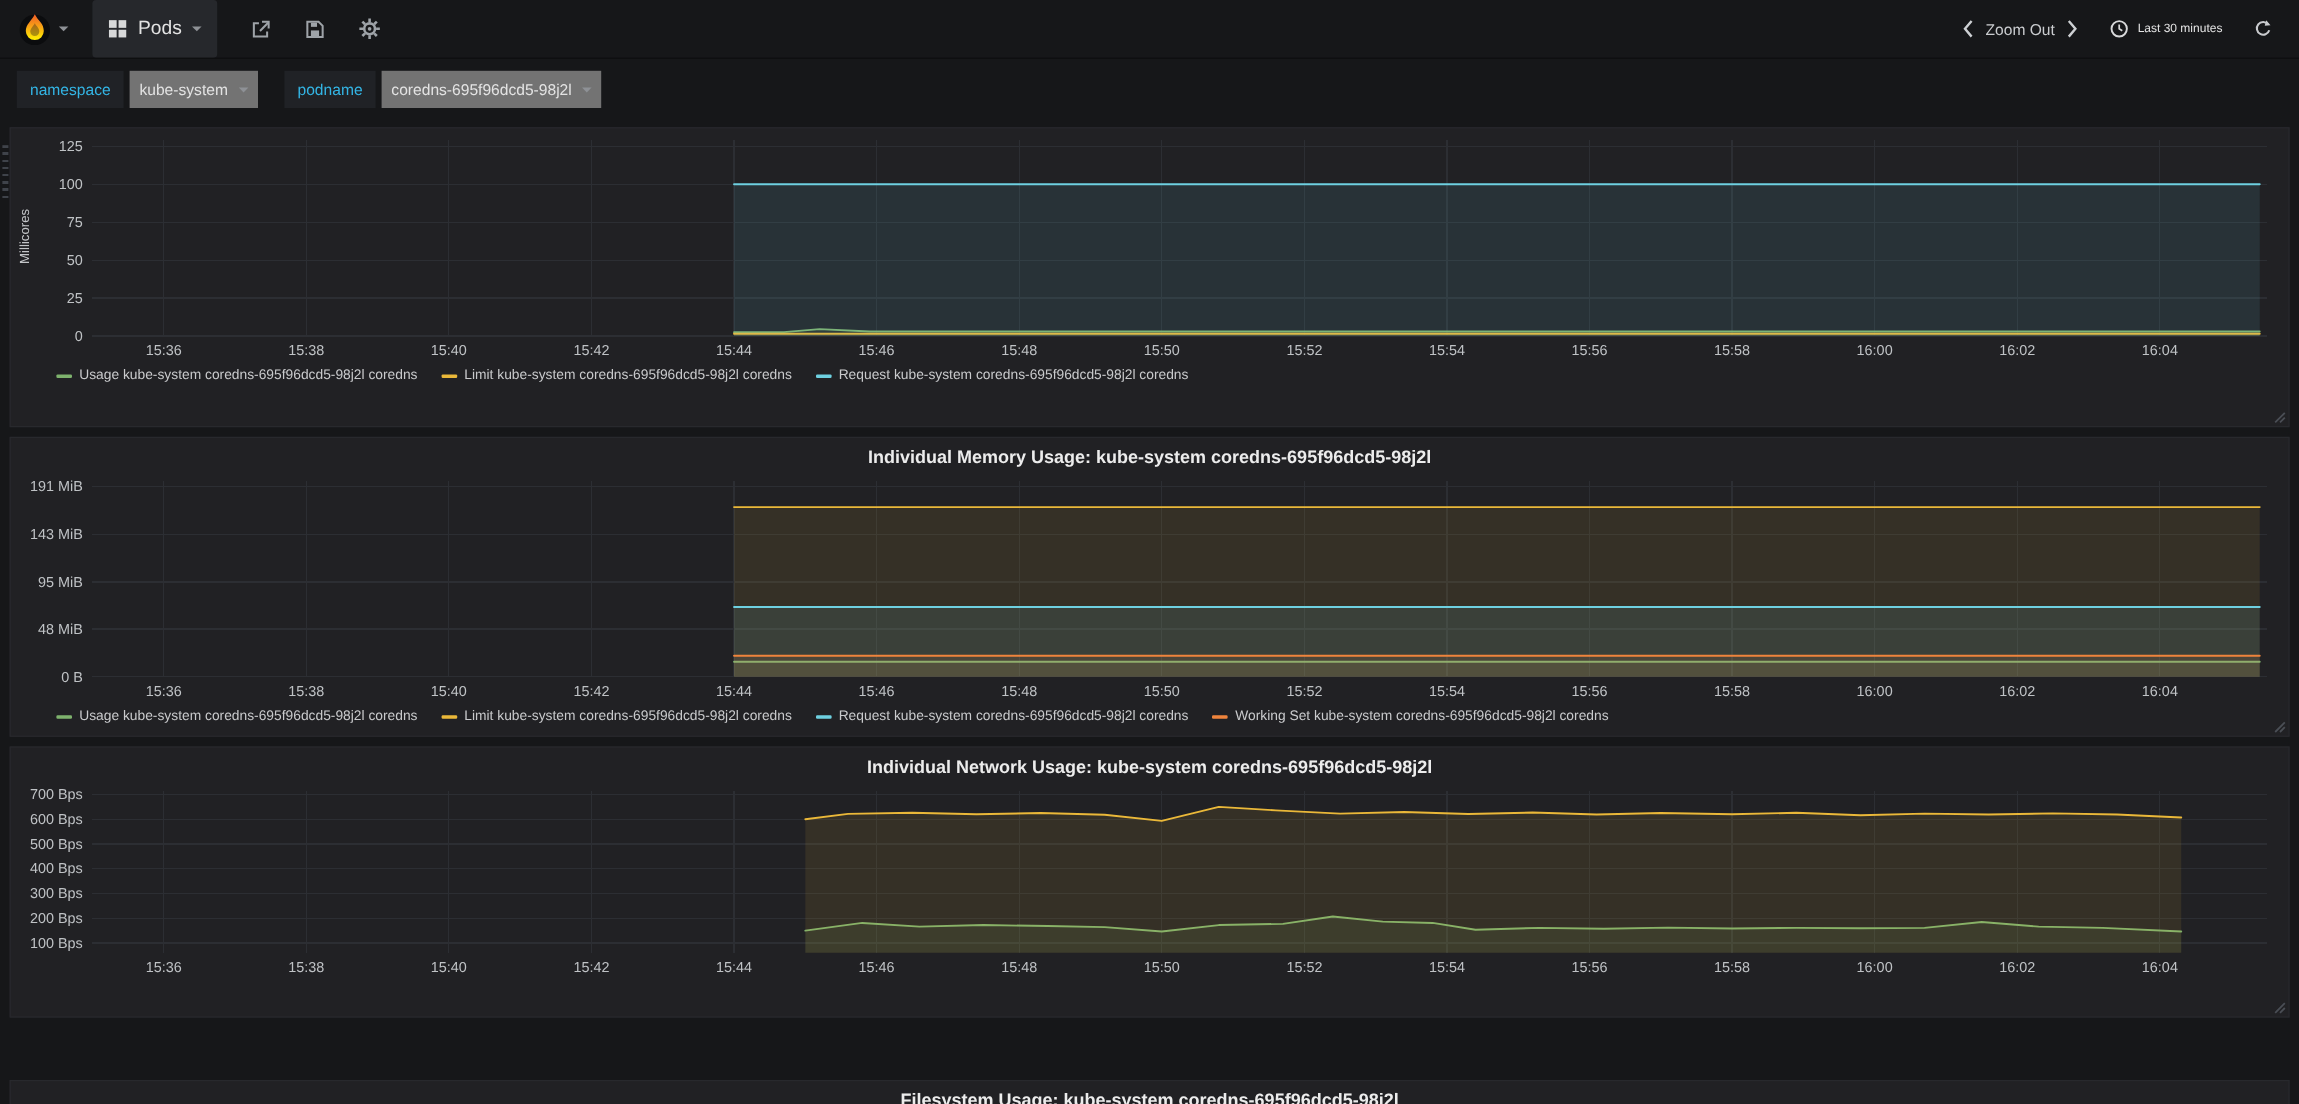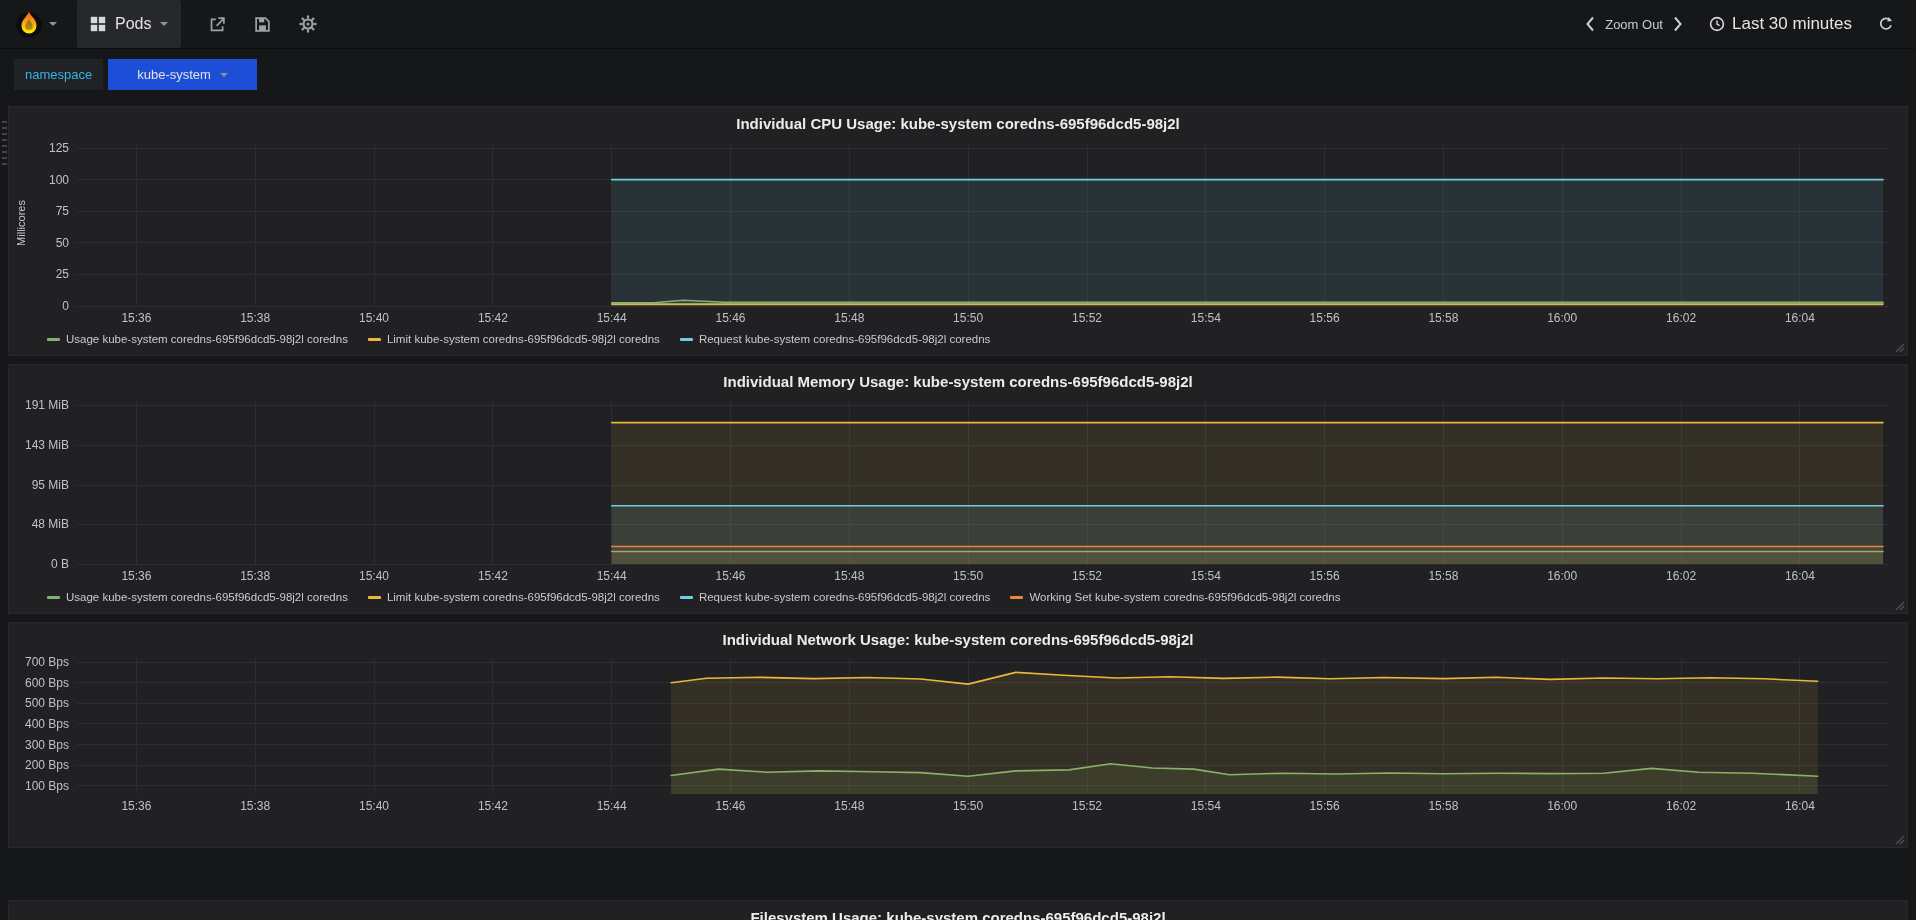--- a/index.html
+++ b/index.html
@@ -13,29 +13,29 @@
 
   
   .navbar { display:flex; height:49px; background:#161719; border-bottom:1px solid #0d0e10; padding-right:22px; }
   .logo-btn { display:flex; align-items:center; gap:5px; padding:0 12px 0 14px; height:100%; cursor:pointer; }
   .dash-chip { display:flex; align-items:center; gap:9px; background:#26282c; border-radius:3px; padding:8px 13px; margin-left:8px; cursor:pointer; }
   .dash-title { font-size:16px; color:#e3e3e3; }
   .caret { width:0; height:0; border-left:4px solid transparent; border-right:4px solid transparent; border-top:4px solid #8e9196; display:inline-block; }
   .icon-btn { margin-left:28px; display:flex; align-items:center; }
   .nav-right { margin-left:auto; display:flex; align-items:center; }
   .zoom-out-btn { font-size:13px; color:#c9cbce; margin:16px 10px; }
-  .time-range-btn { display:flex; align-items:center; gap:7px; font-size:17px; color:#e3e3e3; margin-left:26px; }
+  .time-range-btn { display:flex; align-items:center; gap:7px; font-size:10px; color:#e3e3e3; margin-left:26px; }
   .refresh-btn { margin-left:26px; display:flex; align-items:center; }
   .chev-btn { display:flex; align-items:center; }
 
   
   .var-row { display:flex; align-items:flex-start; padding:10px 14px; height:51px; }
   .var-group { display:flex; align-items:center; margin-right:22px; }
   .var-label { background:#202226; color:#33B5E5; font-size:13px; padding:8px 11px; margin-right:5px; cursor:default; }
-  .var-value { background:#1d4ed8; color:#e3e3e3; font-size:13px; padding:8px 29px; display:flex; align-items:center; gap:9px; cursor:pointer; }
+  .var-value { background:#737373; color:#e3e3e3; font-size:13px; padding:8px 8px; display:flex; align-items:center; gap:9px; cursor:pointer; }
 
   
   .dashboard { padding:6px 8px 0; position:relative; }
   .panel { position:relative; background:#212124; border:1px solid #28292d; padding:4px 8px; margin-bottom:8px; }
   .panel-title { height:26px; line-height:26px; text-align:center; font-size:15px; font-weight:bold; color:#ececec; cursor:pointer; }
   .chart-wrap { position:relative; width:100%; }
   .chart { position:absolute; left:0; top:0; right:0; bottom:0; }
   .chart text { fill:#bfc2c5; font-size:12px; font-family:"Liberation Sans","DejaVu Sans",sans-serif; }
   .ylabel { position:absolute; left:-4px; top:0; bottom:18px; width:16px; display:flex; align-items:center; justify-content:center; z-index:2; }
   .ylabel span { transform:rotate(-90deg); white-space:nowrap; font-size:11px; color:#c3c5c8; }
@@ -141,27 +141,33 @@
 </nav>
 
 <div class="var-row">
     <span class="var-group">
       <span class="var-label">namespace</span>
       <span class="var-value">
         <span>kube-system</span>
         <span class="caret"></span>
       </span>
     </span>
+    <span class="var-group">
+      <span class="var-label">podname</span>
+      <span class="var-value">
+        <span>coredns-695f96dcd5-98j2l</span>
+        <span class="caret"></span>
+      </span>
+    </span>
   </div>
 
 <div class="dashboard">
 
   <section class="panel" style="height:250px">
     <div class="drag-dots"></div>
-    <h2 class="panel-title">Individual CPU Usage: kube-system coredns-695f96dcd5-98j2l</h2>
     <div class="chart-wrap" style="height:190px">
       <div class="ylabel">
           <span>Millicores</span>
         </div>
       <div class="chart"><svg width="1882" height="190">
             <g shape-rendering="crispEdges">
               <line x1="60" x2="1872" y1="169.0" y2="169.0" stroke="#2c2e33"></line>
               <line x1="60" x2="1872" y1="137.4" y2="137.4" stroke="#2c2e33"></line>
               <line x1="60" x2="1872" y1="105.8" y2="105.8" stroke="#2c2e33"></line>
               <line x1="60" x2="1872" y1="74.2" y2="74.2" stroke="#2c2e33"></line>

